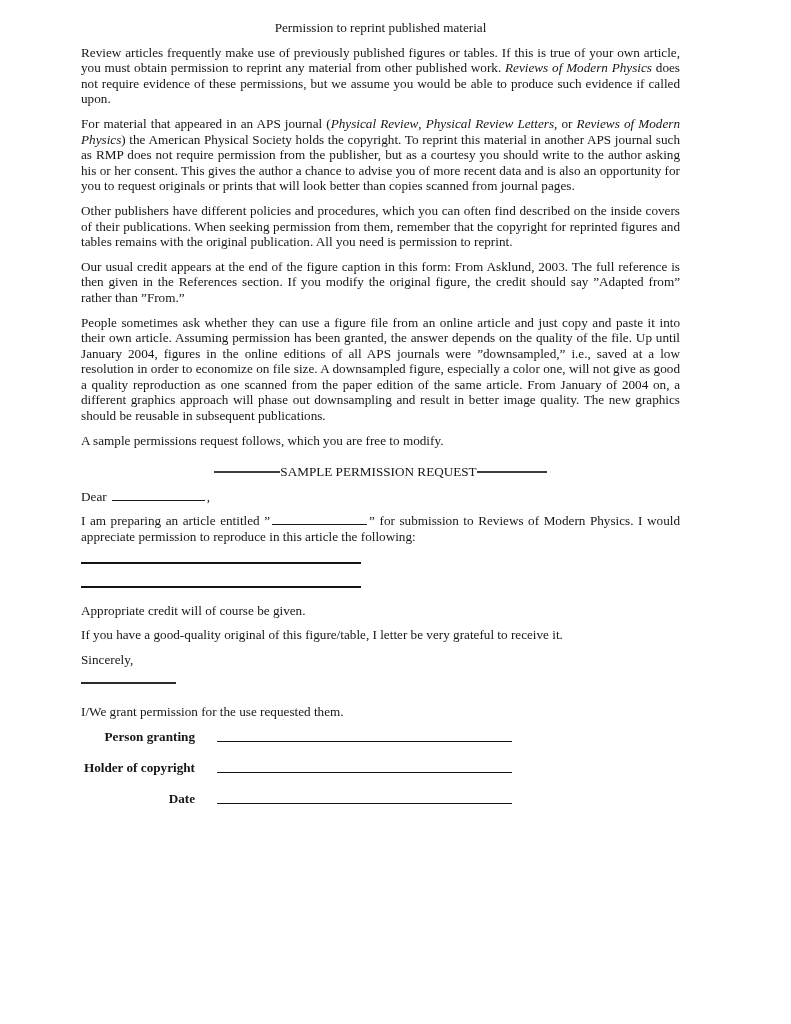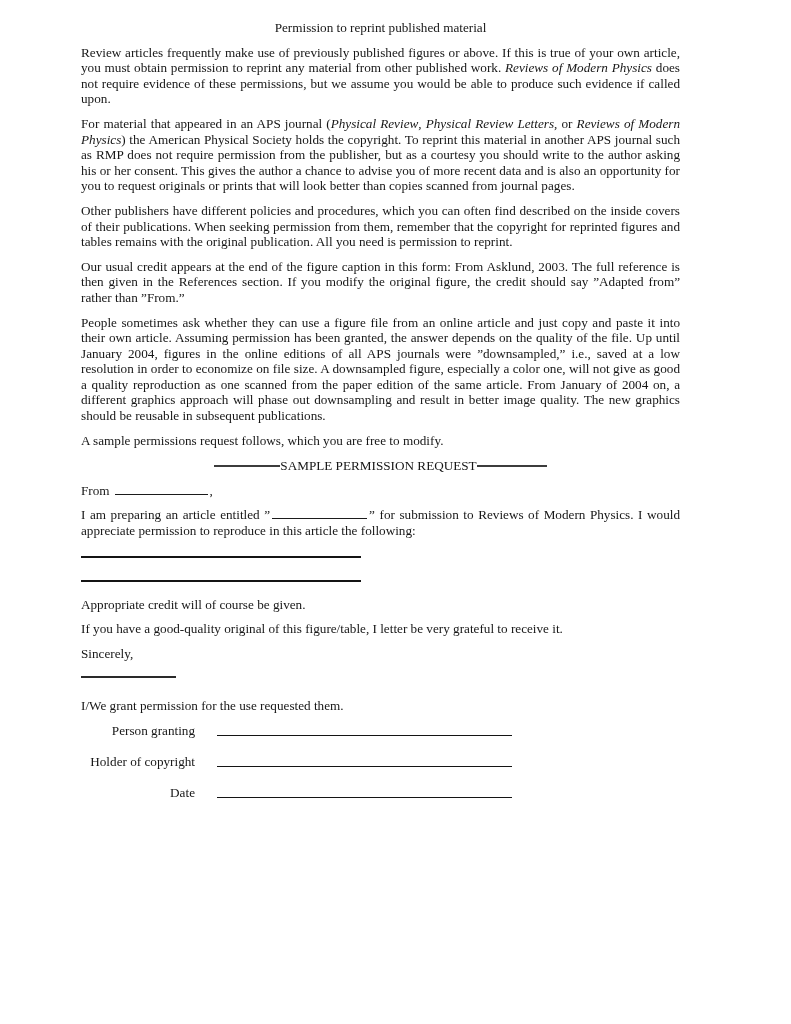--- a/index.html
+++ b/index.html
@@ -25,21 +25,21 @@
     font-weight: normal;
     text-align: center;
     margin: 0 0 9px 0;
   }
   p.para {
     margin: 0 0 9px 0;
     text-align: justify;
   }
   em { font-style: italic; }
   .sample-heading {
-    margin: 10px 0 9px 0;
+    margin: 16px 0 9px 0;
     text-align: center;
     white-space: nowrap;
   }
   .h-rule {
     display: inline-block;
     height: 1.4px;
     background: #3c3c3c;
     vertical-align: 3.5px;
   }
   .h-rule-left  { width: 66px; }
@@ -62,21 +62,21 @@
   .fill-line-1 { margin-top: 17px; }
   .fill-line-2 { margin-top: 22px; margin-bottom: 15px; }
   .signature-line {
     width: 95px;
     height: 0;
     border-top: 2.2px solid #2a2a2a;
     margin-top: 15px;
     margin-bottom: 20px;
   }
   .grant-line { margin: 0 0 9px 0; }
-  .release-form { margin-top: 0; }
+  .release-form { margin-top: 0; font-weight: bold; }
   .form-row {
     display: flex;
     align-items: flex-end;
     margin-bottom: 15px;
     height: 16px;
   }
   .form-label {
     width: 114px;
     text-align: right;
     flex: 0 0 114px;
@@ -89,32 +89,32 @@
     margin-bottom: 3px;
   }
 </style>
 </head>
 <body>
 
 <div class="page">
 
   <h1 class="doc-title">Permission to reprint published material</h1>
 
-  <p class="para"><span>Review articles frequently make use of previously published figures or above. If this is true of your own article, you must obtain permission to reprint any material from other published work. </span><em>Reviews of Modern Physics</em><span> does not require evidence of these permissions, but we assume you would be able to produce such evidence if called upon.</span></p>
+  <p class="para"><span>Review articles frequently make use of previously published figures or tables. If this is true of your own article, you must obtain permission to reprint any material from other published work. </span><em>Reviews of Modern Physics</em><span> does not require evidence of these permissions, but we assume you would be able to produce such evidence if called upon.</span></p>
   <p class="para"><span>For material that appeared in an APS journal (</span><em>Physical Review</em><span>, </span><em>Physical Review Letters</em><span>, or </span><em>Reviews of Modern Physics</em><span>) the American Physical Society holds the copyright. To reprint this material in another APS journal such as RMP does not require permission from the publisher, but as a courtesy you should write to the author asking his or her consent. This gives the author a chance to advise you of more recent data and is also an opportunity for you to request originals or prints that will look better than copies scanned from journal pages.</span></p>
   <p class="para"><span>Other publishers have different policies and procedures, which you can often find described on the inside covers of their publications. When seeking permission from them, remember that the copyright for reprinted figures and tables remains with the original publication. All you need is permission to reprint.</span></p>
   <p class="para"><span>Our usual credit appears at the end of the figure caption in this form: From Asklund, 2003. The full reference is then given in the References section. If you modify the original figure, the credit should say ”Adapted from” rather than ”From.”</span></p>
   <p class="para"><span>People sometimes ask whether they can use a figure file from an online article and just copy and paste it into their own article. Assuming permission has been granted, the answer depends on the quality of the file. Up until January 2004, figures in the online editions of all APS journals were ”downsampled,” i.e., saved at a low resolution in order to economize on file size. A downsampled figure, especially a color one, will not give as good a quality reproduction as one scanned from the paper edition of the same article. From January of 2004 on, a different graphics approach will phase out downsampling and result in better image quality. The new graphics should be reusable in subsequent publications.</span></p>
   <p class="para"><span>A sample permissions request follows, which you are free to modify.</span></p>
 
   <div class="sample-heading">
     <span class="h-rule h-rule-left"></span><span>SAMPLE PERMISSION REQUEST</span><span class="h-rule h-rule-right"></span>
   </div>
 
-  <p class="salutation"><span>From</span><span class="blank"></span><span>,</span></p>
+  <p class="salutation"><span>Dear</span><span class="blank"></span><span>,</span></p>
 
   <p class="para"><span>I am preparing an article entitled ”</span><span class="blank"></span><span>” for submission to Reviews of Modern Physics. I would appreciate permission to reproduce in this article the following:</span></p>
 
   <div class="fill-line fill-line-1"></div>
   <div class="fill-line fill-line-2"></div>
 
   <p class="para">Appropriate credit will of course be given.</p>
   <p class="para">If you have a good-quality original of this figure/table, I letter be very grateful to receive it.</p>
   <p class="para">Sincerely,</p>
 

